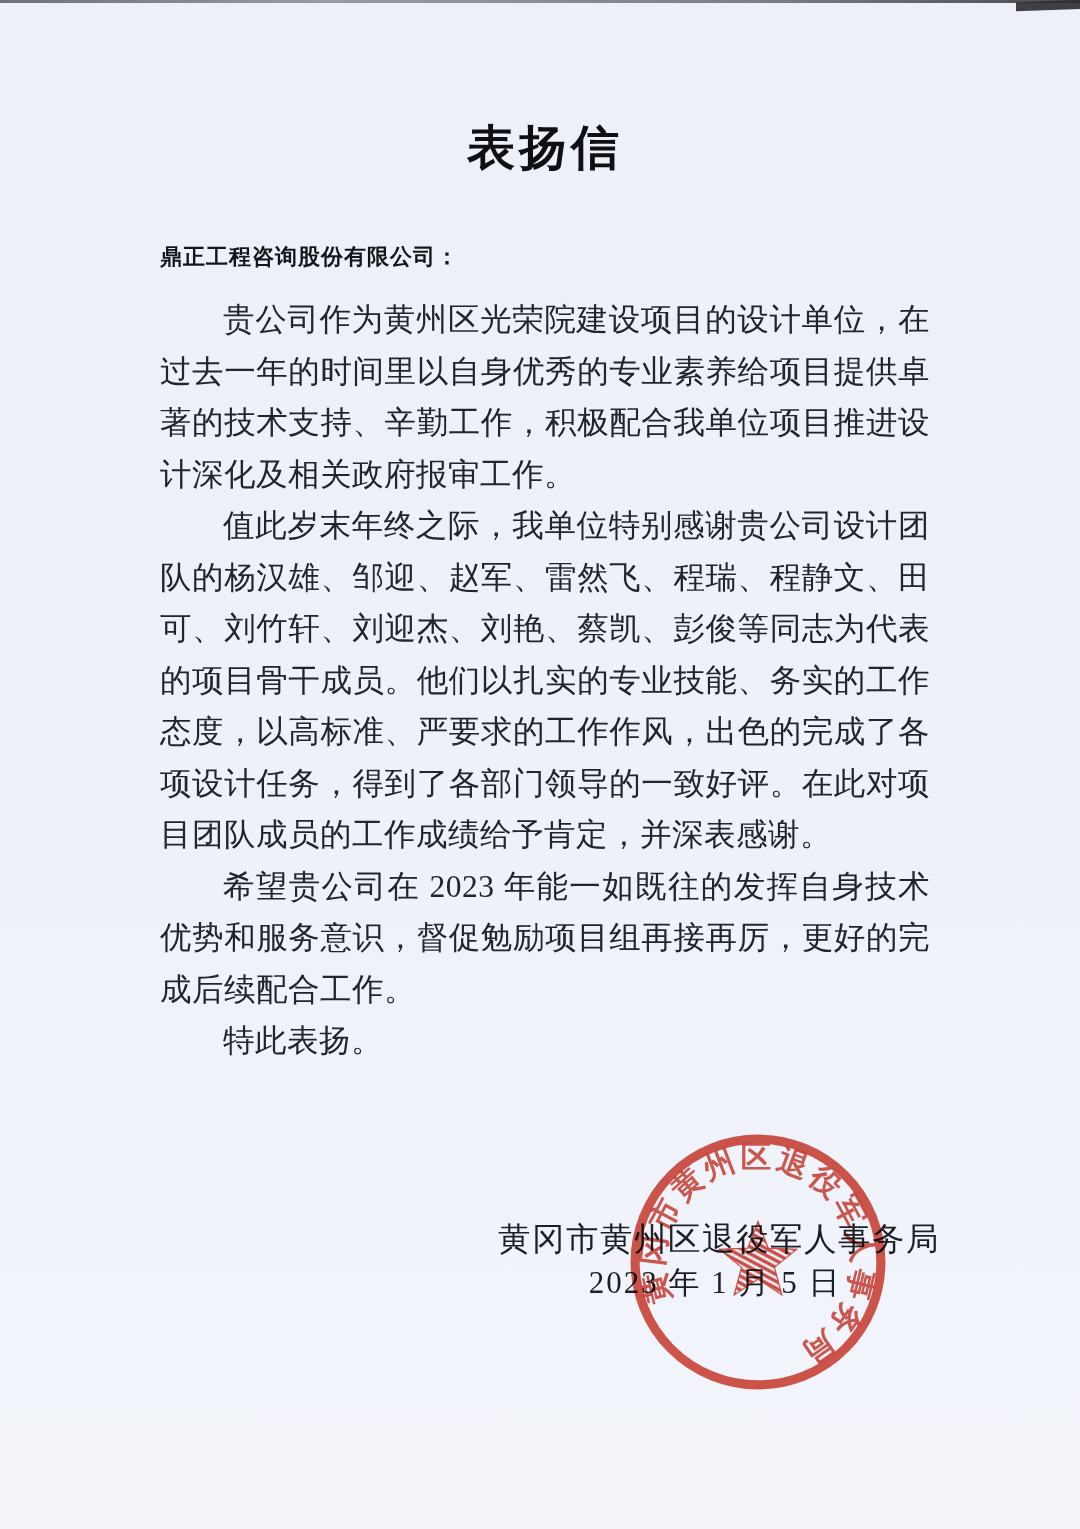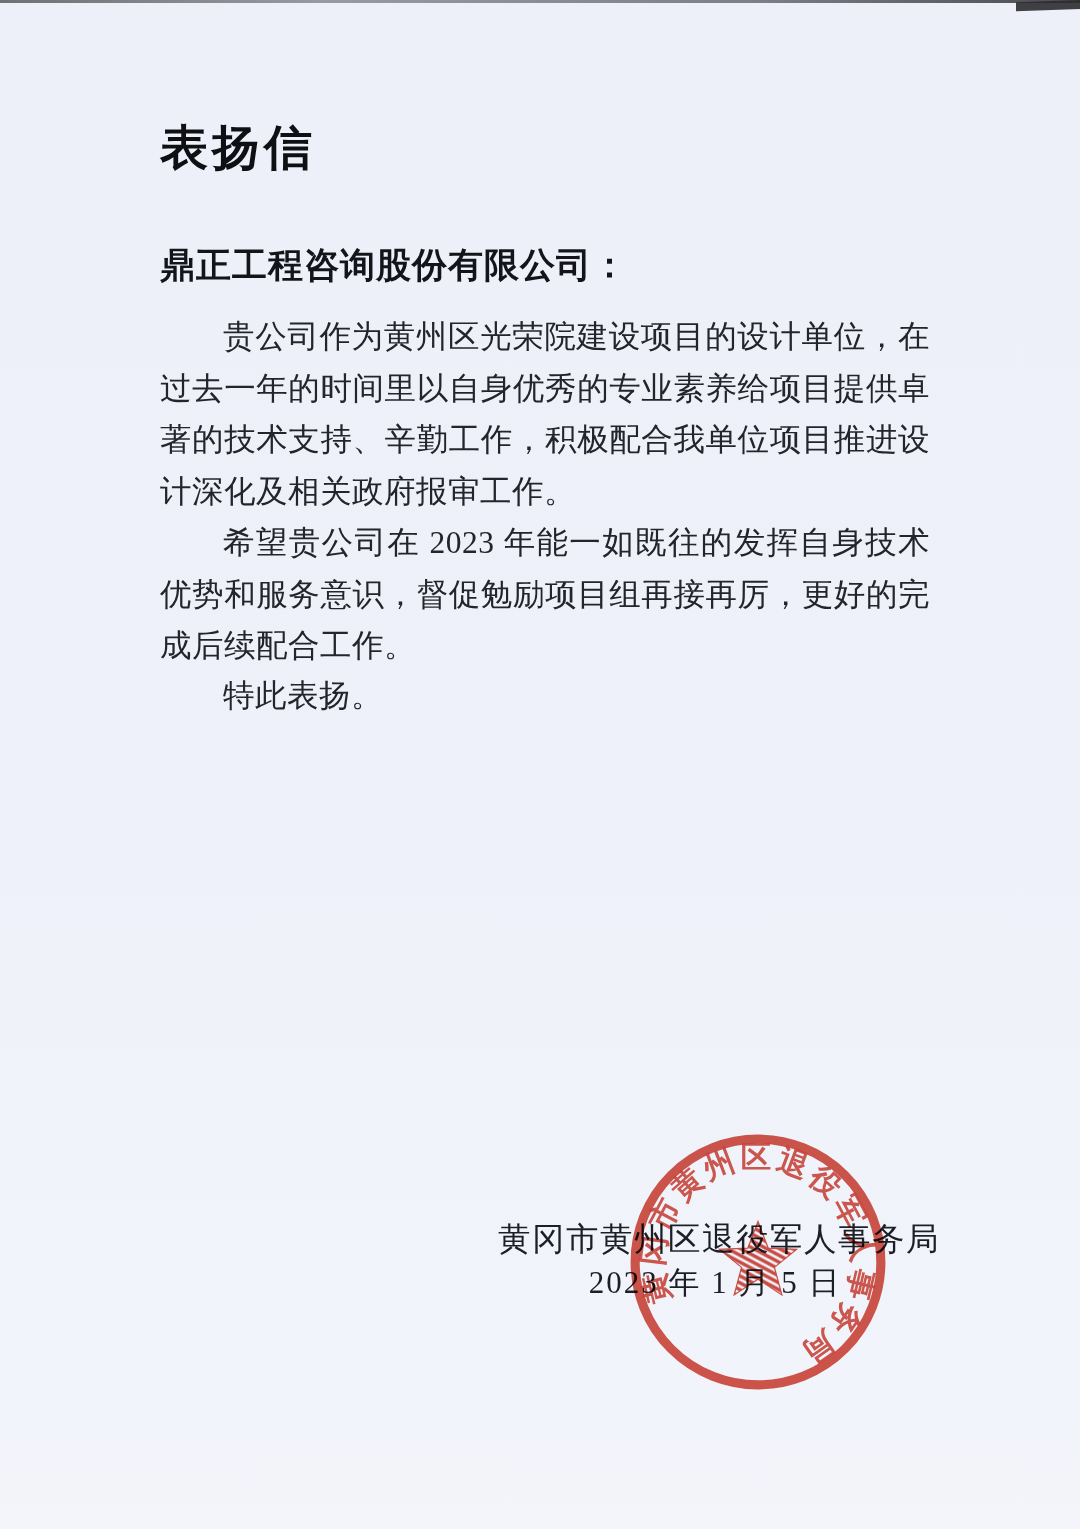--- a/index.html
+++ b/index.html
@@ -32,50 +32,49 @@
     transform-origin: right top;
     opacity: 0.9;
   }
   .content {
     position: relative;
     padding: 0 150px 0 160px;
   }
   .doc-title {
     margin: 0;
     padding-top: 116px;
-    text-align: left;
+    text-align: center;
     font-size: 48px;
     font-weight: bold;
     letter-spacing: 4px;
     color: #0f1014;
   }
   .salutation {
     margin-top: 62px;
-    font-size: 35px;
+    font-size: 22px;
     font-weight: bold;
     letter-spacing: 1px;
     color: #14151a;
   }
   .body-text { margin-top: 22px; }
   .body-text p {
     margin: 0;
     font-size: 31.5px;
     line-height: 51.5px;
     letter-spacing: 0.5px;
     text-align: justify;
     text-indent: 2em;
     color: #23252b;
   }
   .closing {
     margin: 0;
     font-size: 31.5px;
     line-height: 51.5px;
     text-indent: 2em;
     color: #23252b;
-    font-family: Liberation Mono, monospace;
   }
   .sig-block {
     position: absolute;
     top: 1218px;
     left: 498px;
     width: 434px;
     text-align: center;
   }
   .signature {
     font-size: 32.5px;
@@ -108,20 +107,21 @@
   <div class="scan-top-line"></div>
   <div class="scan-corner-mark"></div>
 
   <div class="content">
     <h1 class="doc-title">表扬信</h1>
 
     <div class="salutation">鼎正工程咨询股份有限公司：</div>
 
     <div class="body-text">
       <p>贵公司作为黄州区光荣院建设项目的设计单位，在过去一年的时间里以自身优秀的专业素养给项目提供卓著的技术支持、辛勤工作，积极配合我单位项目推进设计深化及相关政府报审工作。</p>
+      <p>值此岁末年终之际，我单位特别感谢贵公司设计团队的杨汉雄、邹迎、赵军、雷然飞、程瑞、程静文、田可、刘竹轩、刘迎杰、刘艳、蔡凯、彭俊等同志为代表的项目骨干成员。他们以扎实的专业技能、务实的工作态度，以高标准、严要求的工作作风，出色的完成了各项设计任务，得到了各部门领导的一致好评。在此对项目团队成员的工作成绩给予肯定，并深表感谢。</p>
       <p>希望贵公司在 2023 年能一如既往的发挥自身技术优势和服务意识，督促勉励项目组再接再厉，更好的完成后续配合工作。</p>
       <p class="closing">特此表扬。</p>
     </div>
   </div>
 
   <div class="sig-block">
     <div class="signature">黄冈市黄州区退役军人事务局</div>
     <div class="sig-date">2023 年 1 月 5 日</div>
   </div>
 

